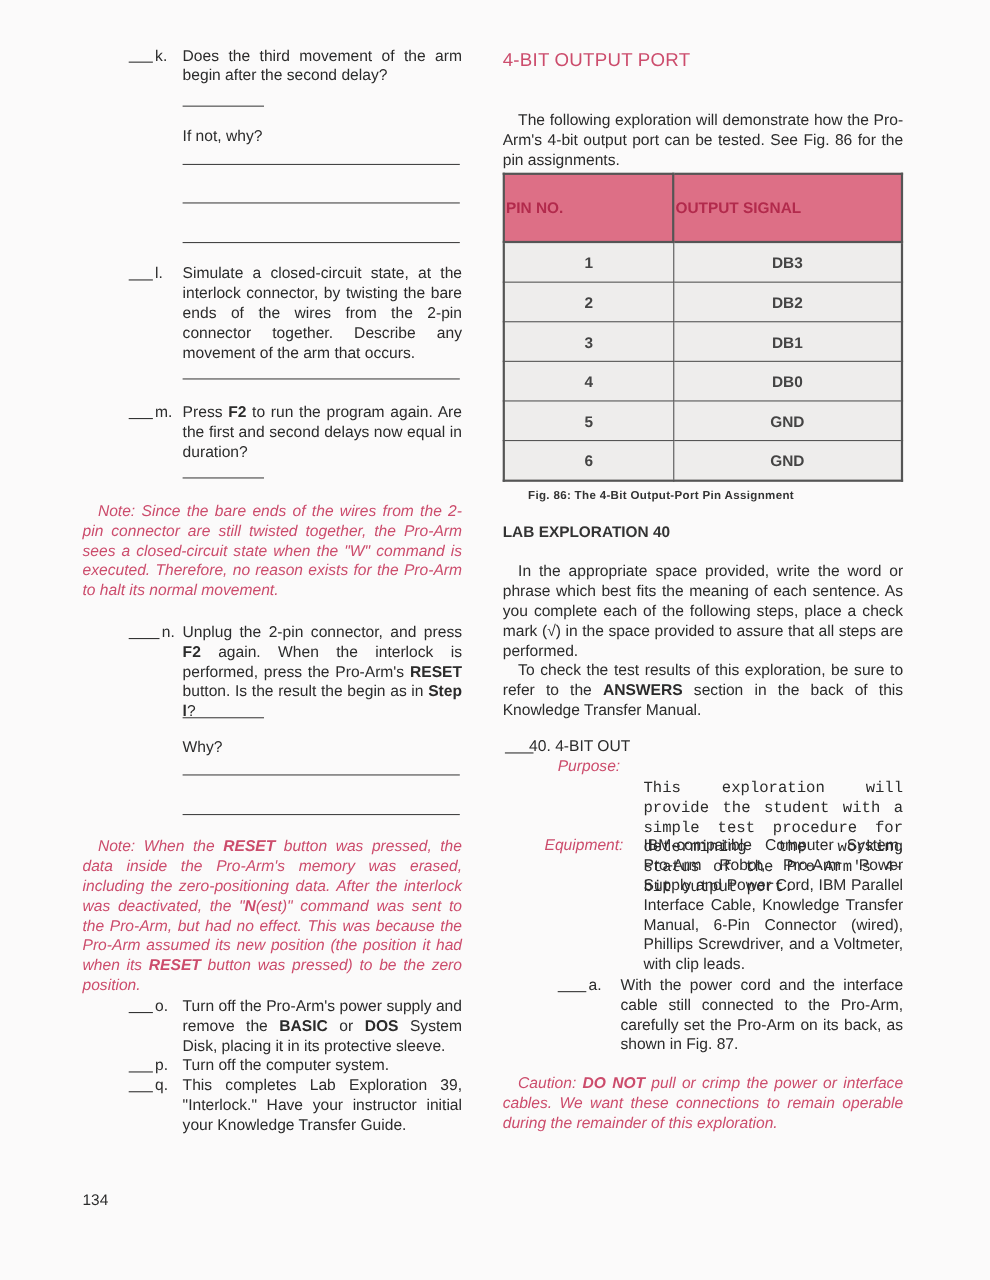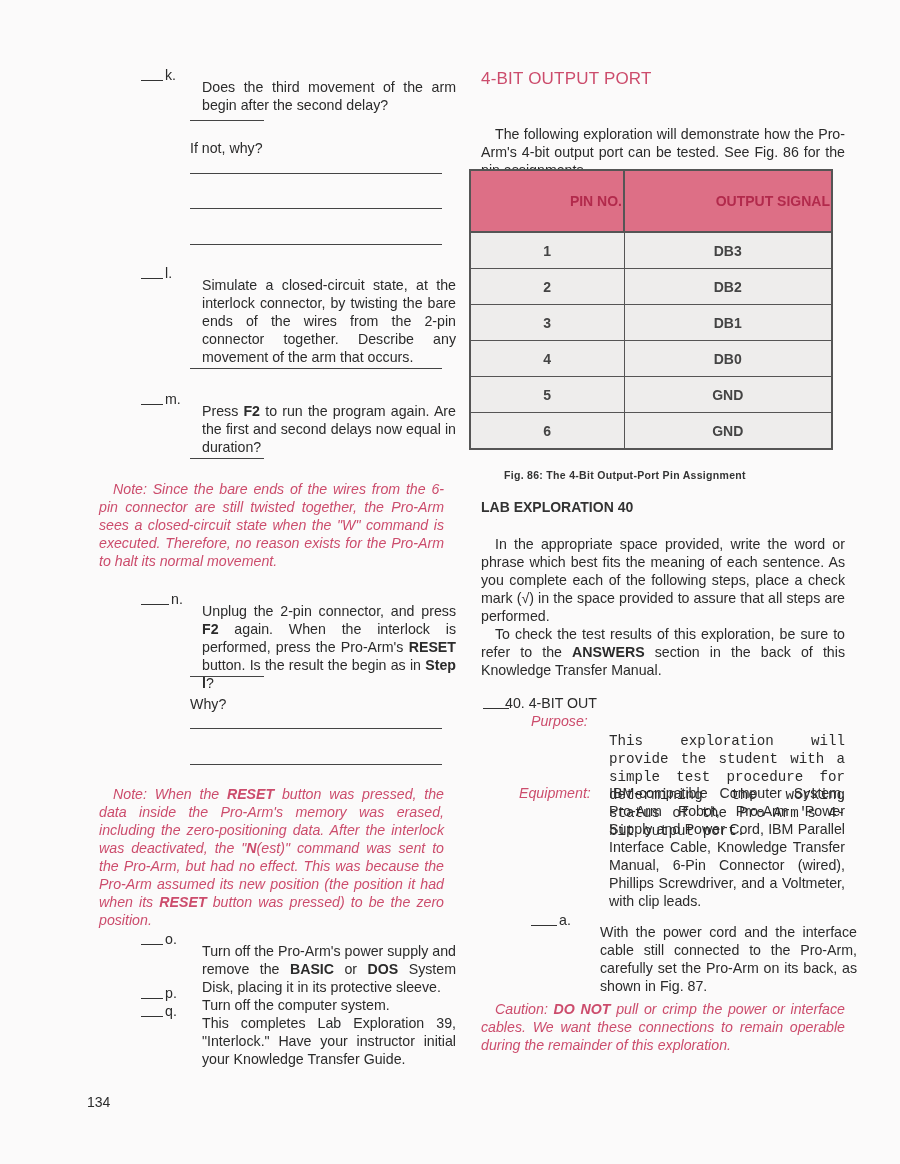--- a/index.html
+++ b/index.html
@@ -7,39 +7,39 @@
     width: 900px; height: 1164px;
     background: #fbfafa;
     font-family: "Liberation Sans", "DejaVu Sans", sans-serif;
     color: #2b2b2b;
     position: relative;
     overflow: hidden;
   }
   .col { position: absolute; top: 0; }
   .left { left: 75px; width: 345px; }
   .right { left: 457px; width: 365px; }
-  p, div { margin: 12px; }
+  p, div { margin: 0; }
   .txt { font-size: 14.2px; line-height: 18px; }
   .just { text-align: justify; }
   .note { color: #cc4c6c; font-style: italic; font-size: 14.2px; line-height: 18px; text-align: justify; text-indent: 14px; }
   .step { position: absolute; }
   .step .blank { position: absolute; border-bottom: 1px solid #333; height: 13px; }
   .step .letter { position: absolute; font-size: 14.2px; line-height: 18px; }
   .step .body { position: absolute; font-size: 14.2px; line-height: 18px; text-align: justify; }
   .ansline { position: absolute; border-bottom: 1px solid #444; height: 0; }
   b { font-weight: bold; }
   .heading { font-size: 17px; font-weight: normal; color: #cc4c6c; position: absolute; letter-spacing: 0.2px; }
   table.pins {
     position: absolute; border-collapse: collapse;
     left: 0; top: 157px; width: 364px;
     border: 2px solid #555;
   }
   table.pins th {
     background: #dd6f86; color: #b22a4c; font-weight: bold; font-size: 14px;
-    height: 58px; border: 2px solid #555; text-align: right;
+    height: 58px; border: 2px solid #555; text-align: left;
   }
   table.pins td {
     background: #eeedec; font-weight: bold; font-size: 14px; color: #444;
     height: 33px; border: 1.5px solid #555; text-align: center;
   }
   .caption { position: absolute; font-size: 10.5px; font-weight: bold; color: #333; letter-spacing: 0.3px; }
   .labelcol { position: absolute; font-style: italic; color: #cc4c6c; font-size: 14.2px; line-height: 18px; }
   .pagenum { position: absolute; left: 75px; top: 1082px; font-size: 14px; }
 </style>
 </head>
@@ -65,21 +65,21 @@
   </div>
   <div class="ansline" style="left:91px;top:344px;width:252px;"></div>
 
   <div class="step" style="left:0;top:366px;width:345px;">
     <span class="blank" style="left:42px;top:1px;width:22px;"></span>
     <span class="letter" style="left:66px;top:0;">m.</span>
     <div class="body" style="left:91px;top:0;width:254px;"><span>Press </span><b>F2</b><span> to run the program again. Are the first and second delays now equal in duration?</span></div>
   </div>
   <div class="ansline" style="left:91px;top:434px;width:74px;"></div>
 
-  <div class="note" style="position:absolute;left:0;top:456px;width:345px;">Note: Since the bare ends of the wires from the 6-pin connector are still twisted together, the Pro-Arm sees a closed-circuit state when the "W" command is executed. Therefore, no reason exists for the Pro-Arm to halt its normal movement.</div>
+  <div class="note" style="position:absolute;left:0;top:456px;width:345px;">Note: Since the bare ends of the wires from the 2-pin connector are still twisted together, the Pro-Arm sees a closed-circuit state when the "W" command is executed. Therefore, no reason exists for the Pro-Arm to halt its normal movement.</div>
 
   <div class="step" style="left:0;top:566px;width:345px;">
     <span class="blank" style="left:42px;top:1px;width:28px;"></span>
     <span class="letter" style="left:72px;top:0;">n.</span>
     <div class="body" style="left:91px;top:0;width:254px;"><span>Unplug the 2-pin connector, and press </span><b>F2</b><span> again. When the interlock is performed, press the Pro-Arm's </span><b>RESET</b><span> button. Is the result the begin as in </span><b>Step l</b><span>?</span></div>
   </div>
   <div class="ansline" style="left:91px;top:652px;width:74px;"></div>
   <div class="txt" style="position:absolute;left:91px;top:671px;">Why?</div>
   <div class="ansline" style="left:91px;top:704px;width:252px;"></div>
   <div class="ansline" style="left:91px;top:740px;width:252px;"></div>

